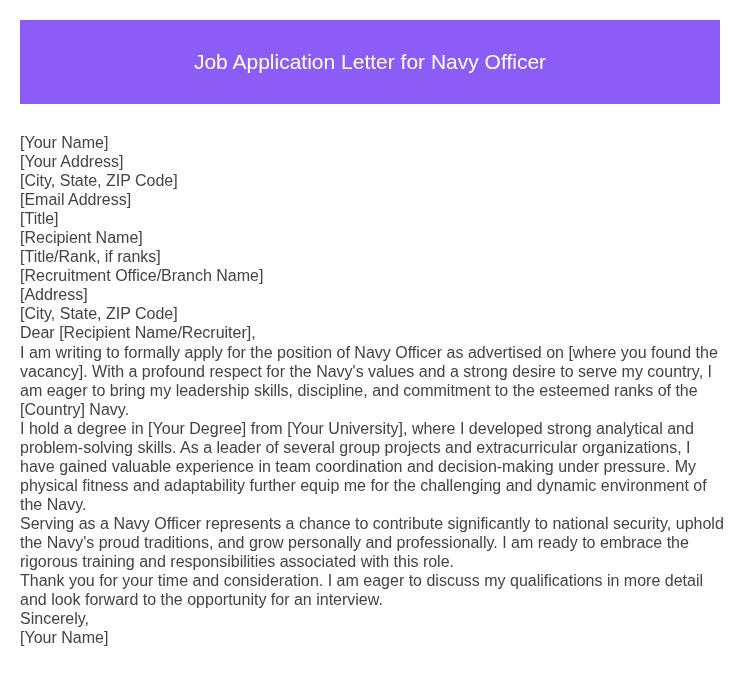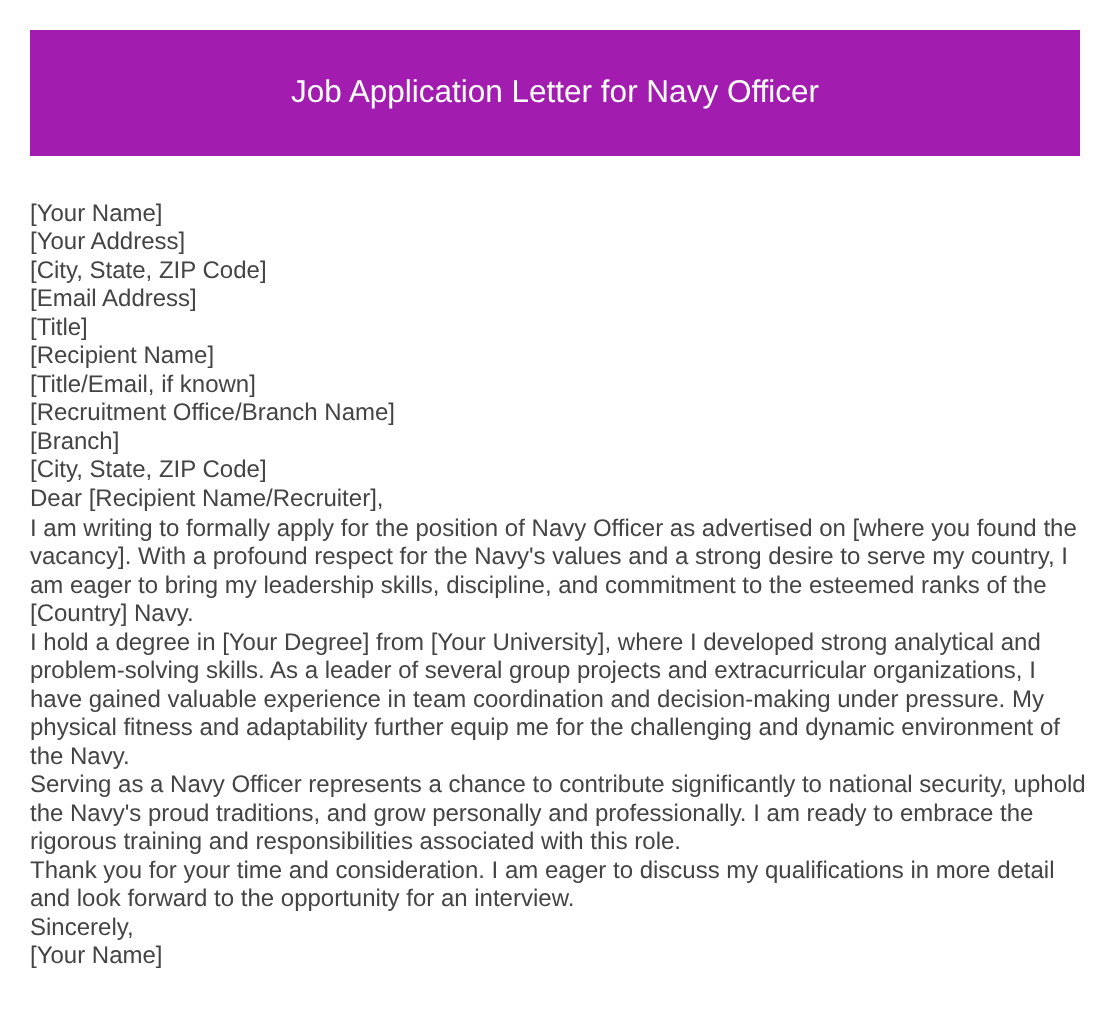--- a/index.html
+++ b/index.html
@@ -1,19 +1,19 @@
 <!DOCTYPE html>
 <html><head>
 <meta charset="utf-8">
 <style>
   html, body { margin:0; padding:0; background:#ffffff; }
   body { width:740px; height:686px; position:relative; font-family:"Liberation Sans", sans-serif; }
   .header {
     position:absolute; left:20px; top:20px; width:700px; height:84px;
-    background:#a21caf; color:#ffffff; display:flex; align-items:center; justify-content:center;
+    background:#8b5cf6; color:#ffffff; display:flex; align-items:center; justify-content:center;
     font-size:21px;
   }
   .content {
     position:absolute; left:20px; top:133px; width:704px;
     color:#444444; font-size:16px; line-height:19.05px;
   }
   .line { display:block; }
 </style>
 </head>
 <body>
@@ -22,23 +22,23 @@
   <span>Job Application Letter for Navy Officer</span>
 </div>
 
 <div class="content">
   <span class="line">[Your Name]</span>
   <span class="line">[Your Address]</span>
   <span class="line">[City, State, ZIP Code]</span>
   <span class="line">[Email Address]</span>
   <span class="line">[Title]</span>
   <span class="line">[Recipient Name]</span>
-  <span class="line">[Title/Email, if known]</span>
+  <span class="line">[Title/Rank, if ranks]</span>
   <span class="line">[Recruitment Office/Branch Name]</span>
-  <span class="line">[Branch]</span>
+  <span class="line">[Address]</span>
   <span class="line">[City, State, ZIP Code]</span>
   <span class="line">Dear [Recipient Name/Recruiter],</span>
   <span class="line">I am writing to formally apply for the position of Navy Officer as advertised on [where you found the vacancy]. With a profound respect for the Navy's values and a strong desire to serve my country, I am eager to bring my leadership skills, discipline, and commitment to the esteemed ranks of the [Country] Navy.</span>
   <span class="line">I hold a degree in [Your Degree] from [Your University], where I developed strong analytical and problem-solving skills. As a leader of several group projects and extracurricular organizations, I have gained valuable experience in team coordination and decision-making under pressure. My physical fitness and adaptability further equip me for the challenging and dynamic environment of the Navy.</span>
   <span class="line">Serving as a Navy Officer represents a chance to contribute significantly to national security, uphold the Navy's proud traditions, and grow personally and professionally. I am ready to embrace the rigorous training and responsibilities associated with this role.</span>
   <span class="line">Thank you for your time and consideration. I am eager to discuss my qualifications in more detail and look forward to the opportunity for an interview.</span>
   <span class="line">Sincerely,</span>
   <span class="line">[Your Name]</span>
 </div>
 

